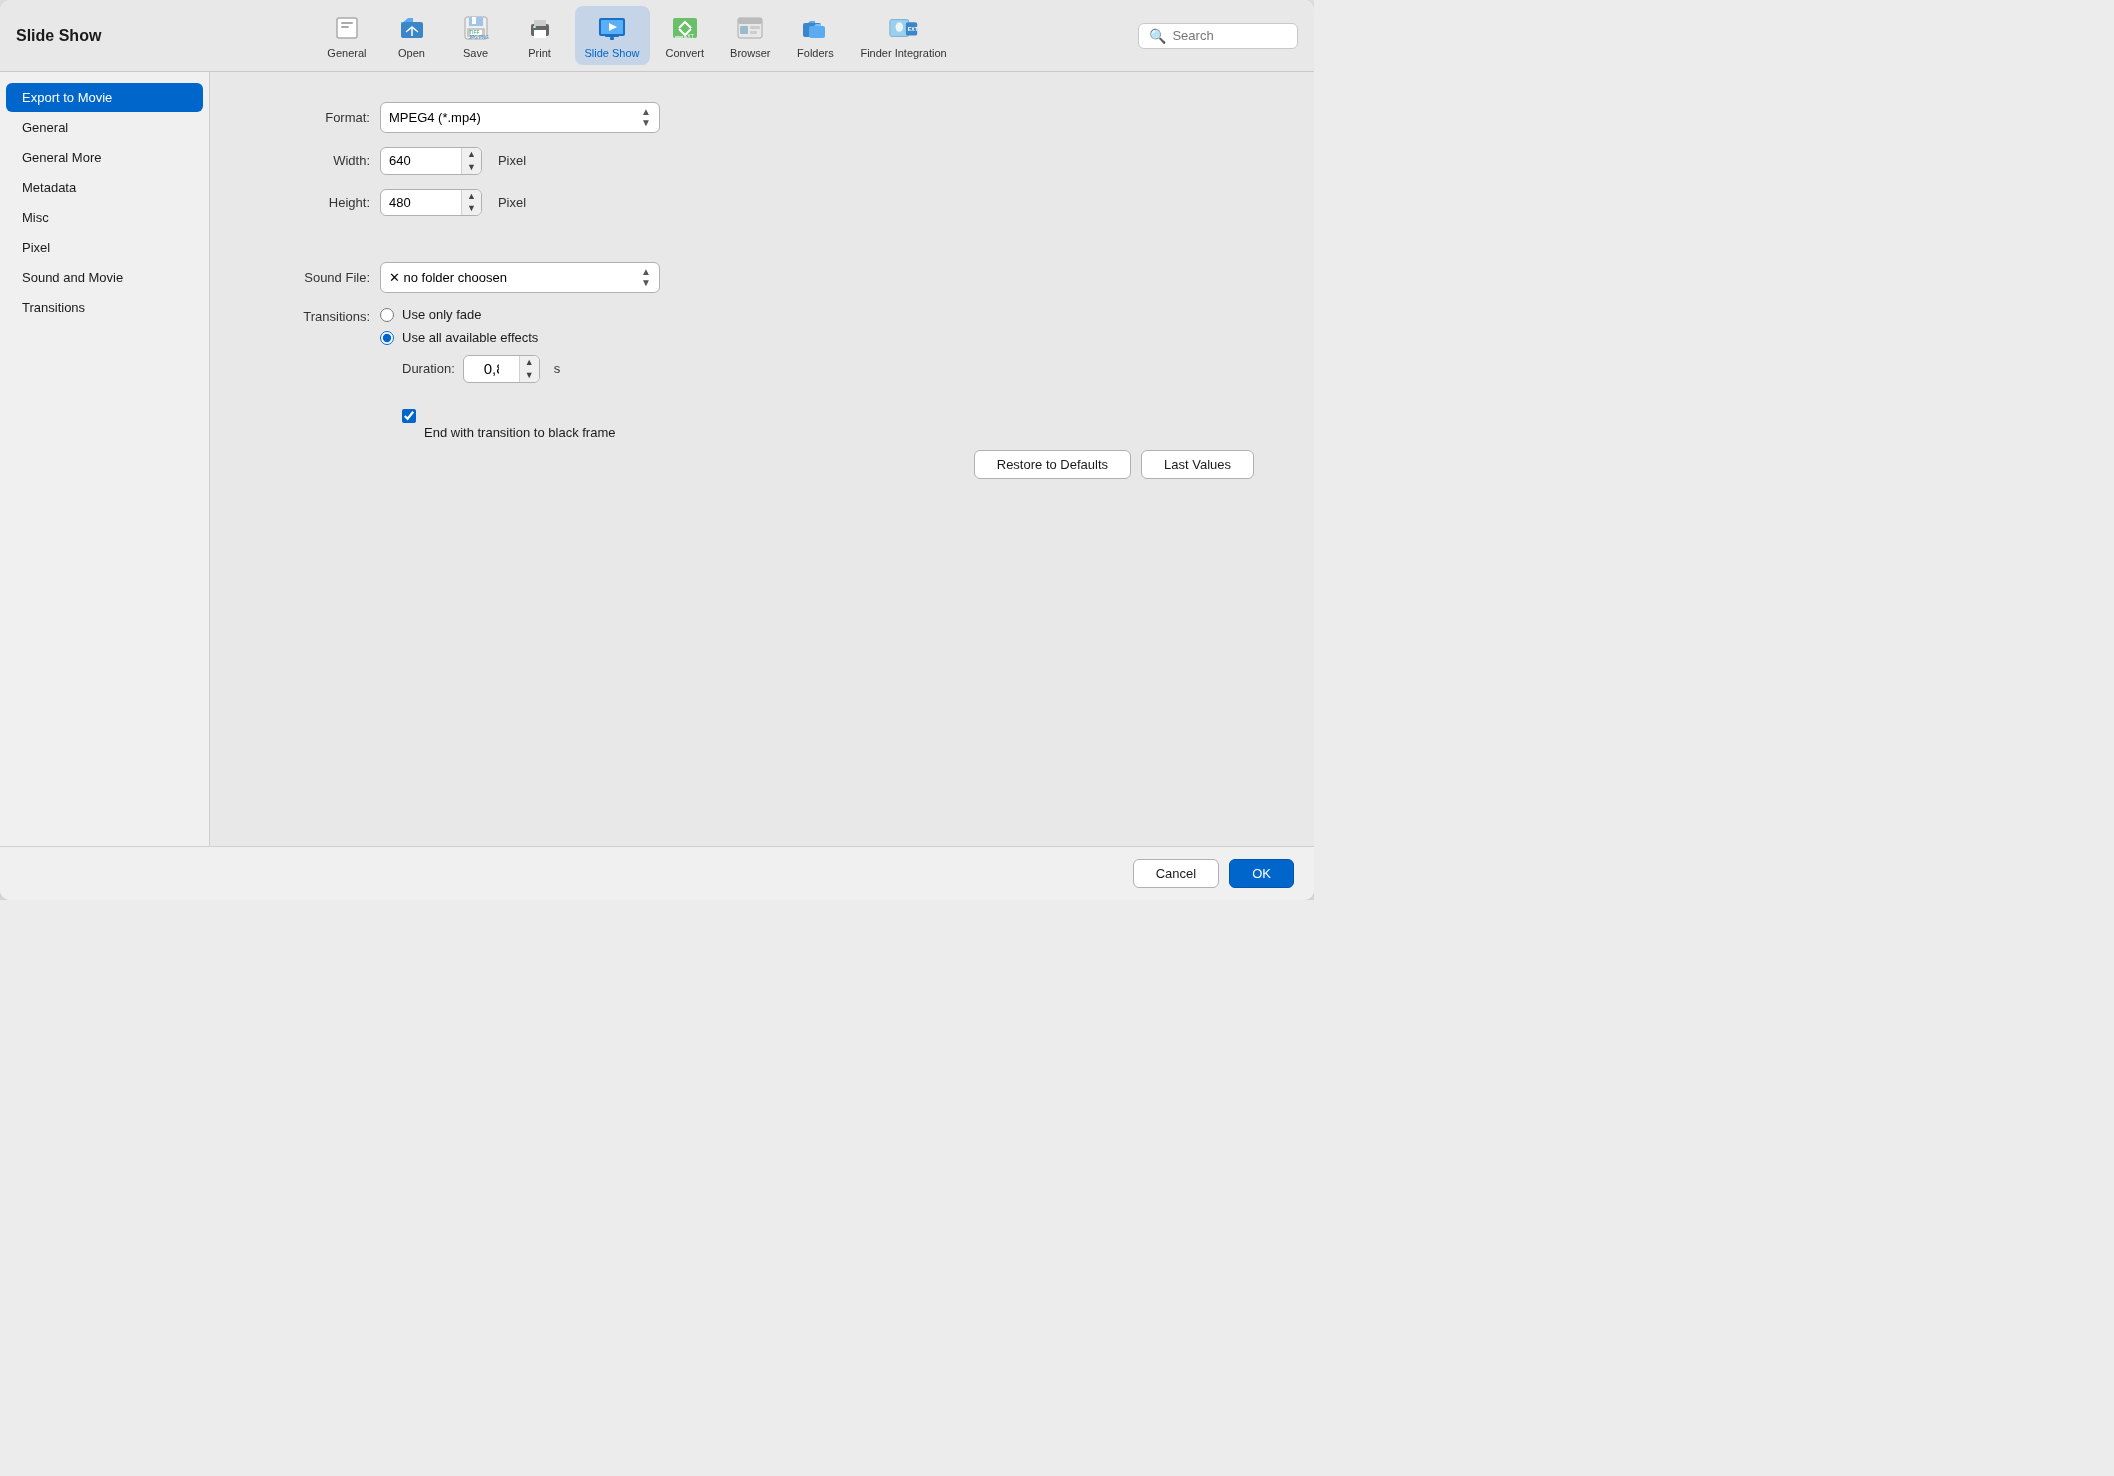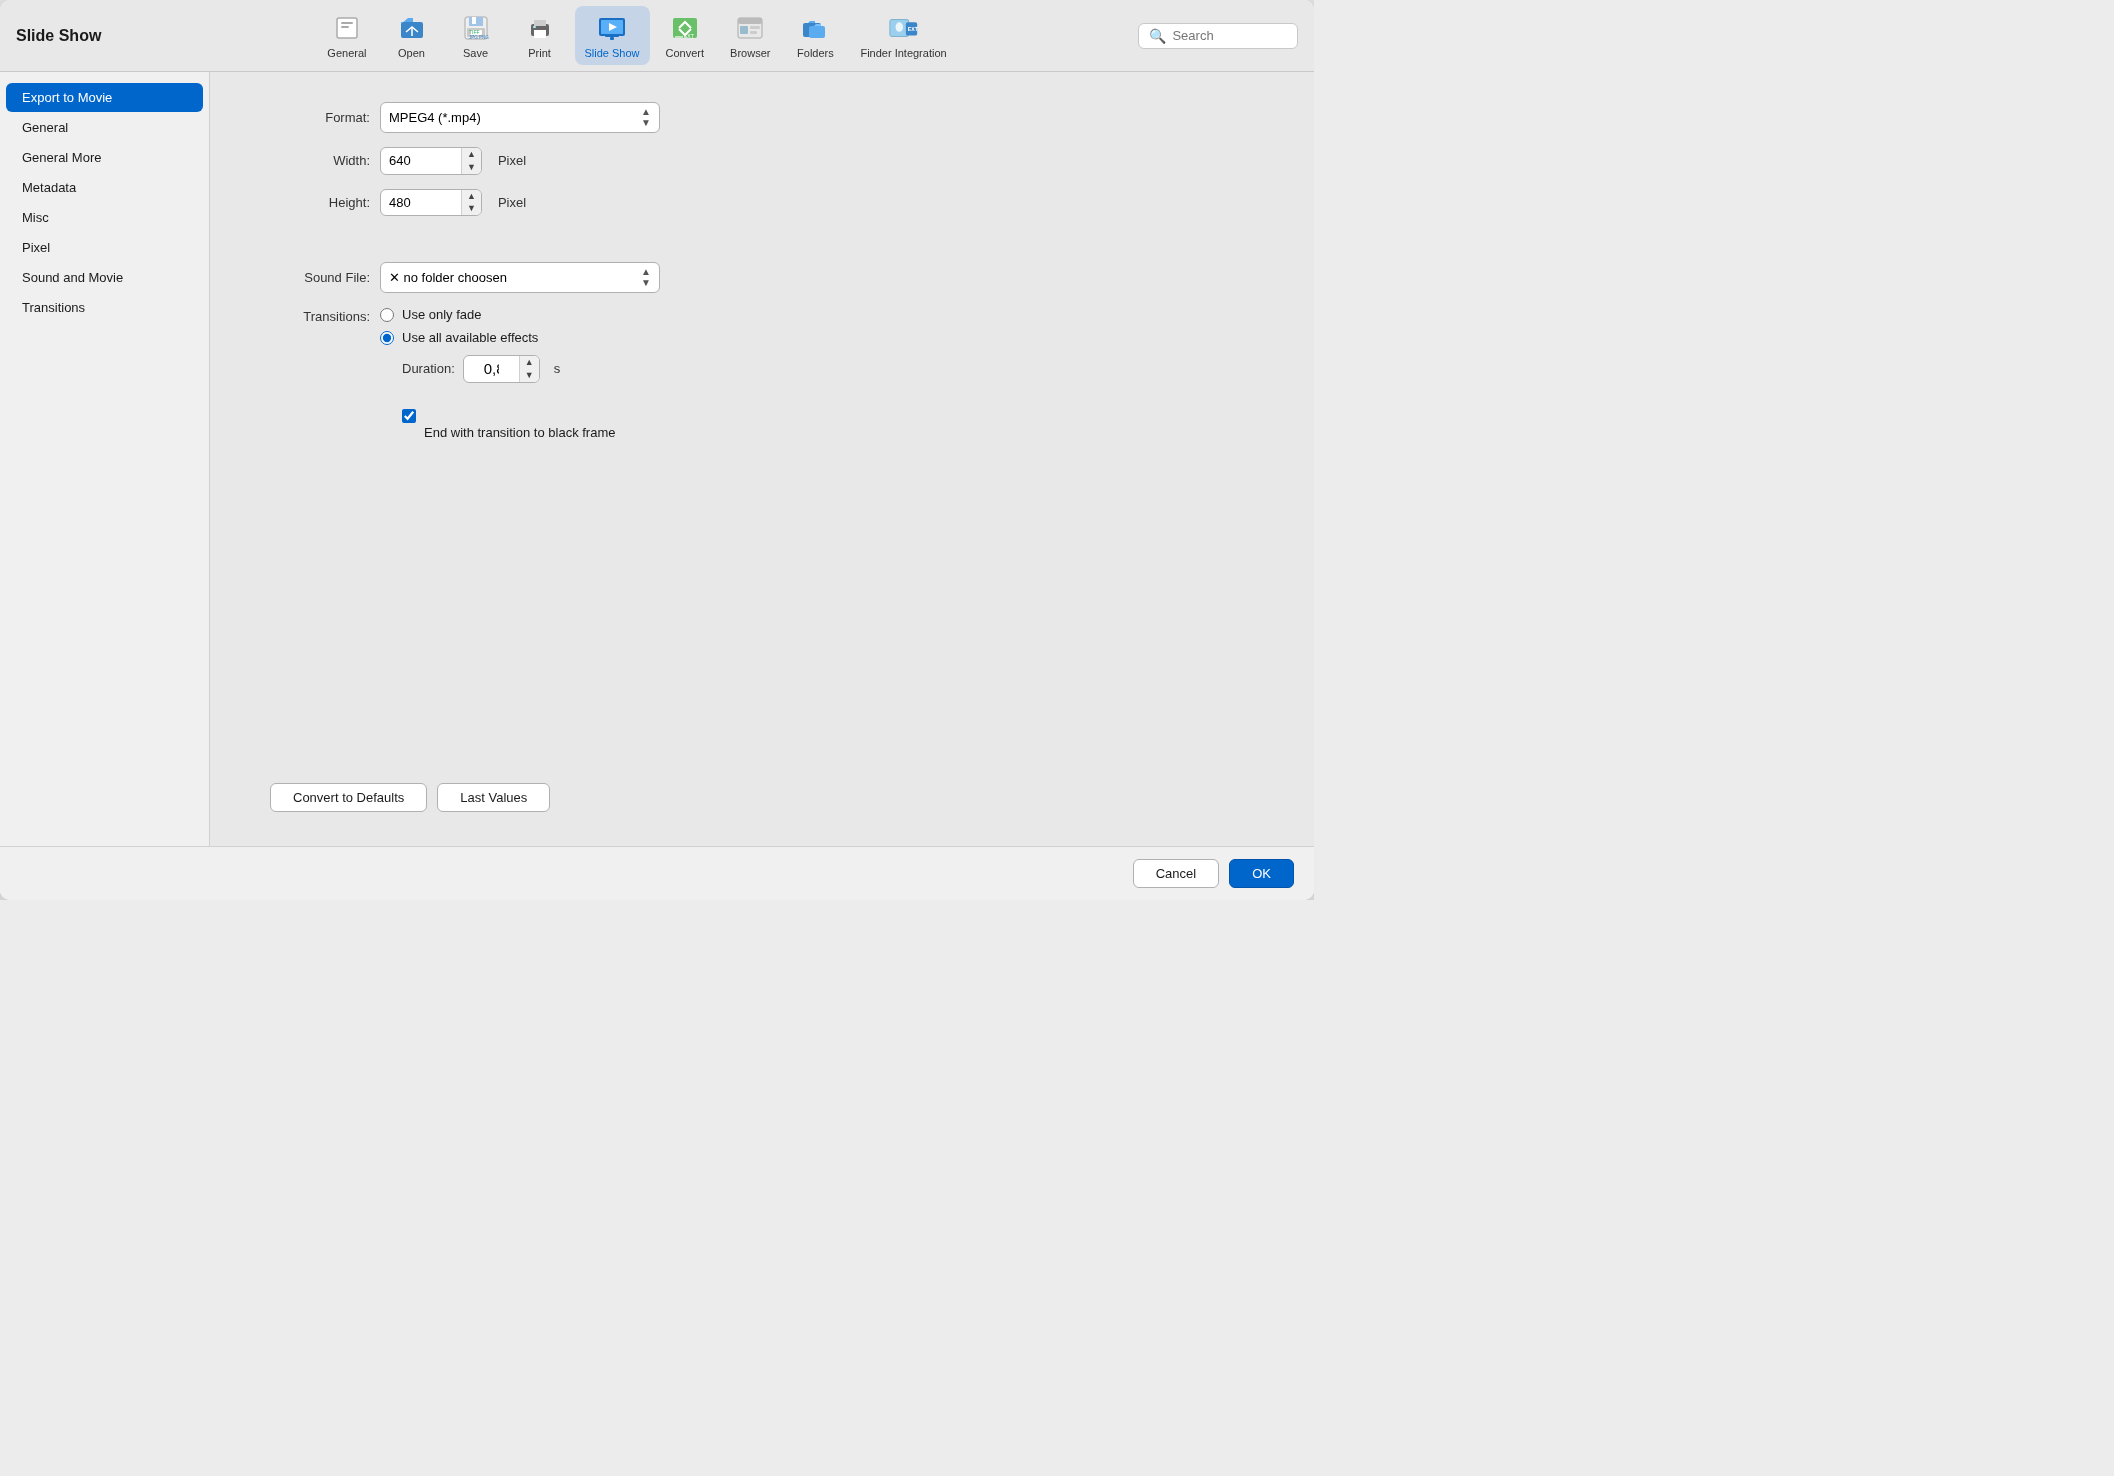--- a/index.html
+++ b/index.html
@@ -125,21 +125,21 @@
     .sidebar-item.selected {
       background: #0066cc;
       color: #fff;
     }
 
     
     .content {
       flex: 1;
       background: #e8e8e8;
       display: flex;
-      flex-direction: column;
+      flex-direction: row;
       padding: 30px 60px 20px 60px;
       overflow-y: auto;
     }
 
     
     .form-section {
       display: flex;
       flex-direction: column;
       gap: 14px;
     }
@@ -571,21 +571,21 @@
             </div>
 
           </div>
         </div>
 
       </div>
 
       <div class="flex-spacer"></div>
 
       <div class="bottom-bar" style="padding: 14px 0; background: transparent;">
-        <button class="btn">Convert to Defaults</button>
+        <button class="btn">Restore to Defaults</button>
         <button class="btn">Last Values</button>
       </div>
 
     </div>
 
   </div>
 
   <div class="footer">
     <button class="btn">Cancel</button>
     <button class="btn btn-primary">OK</button>

